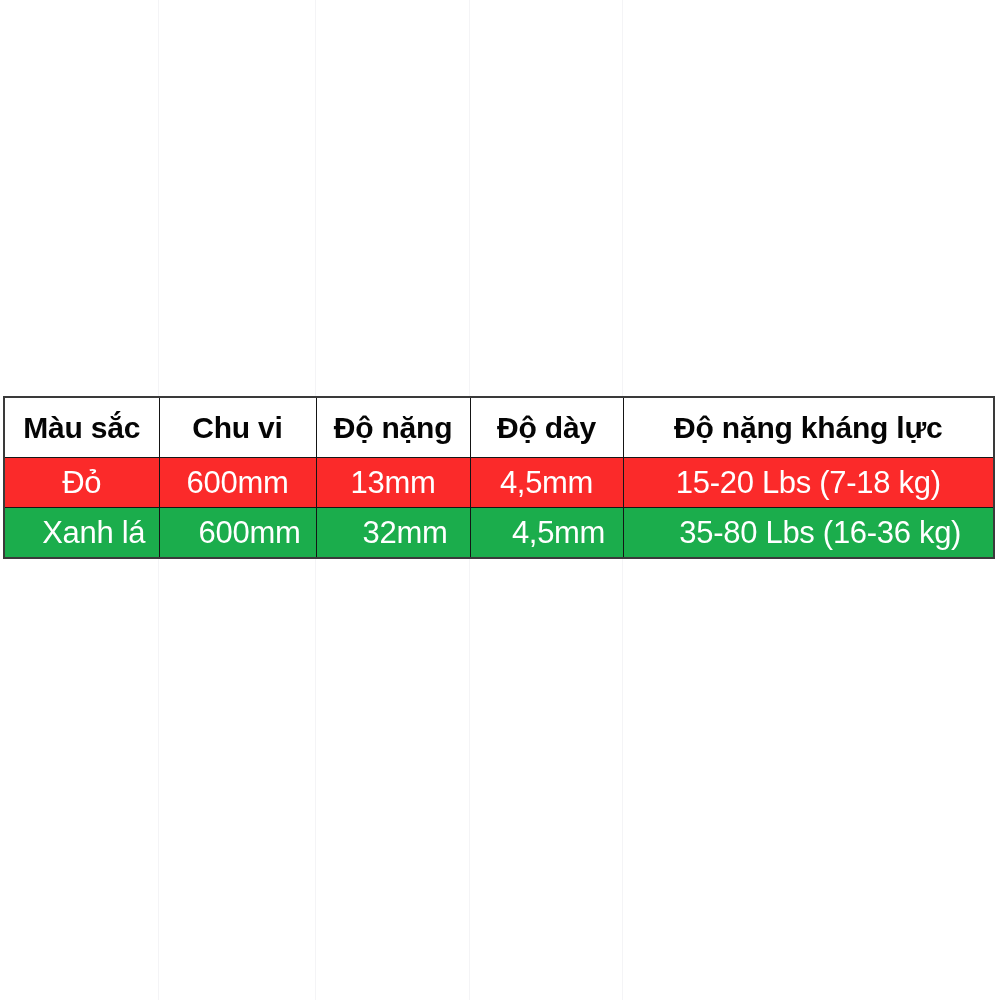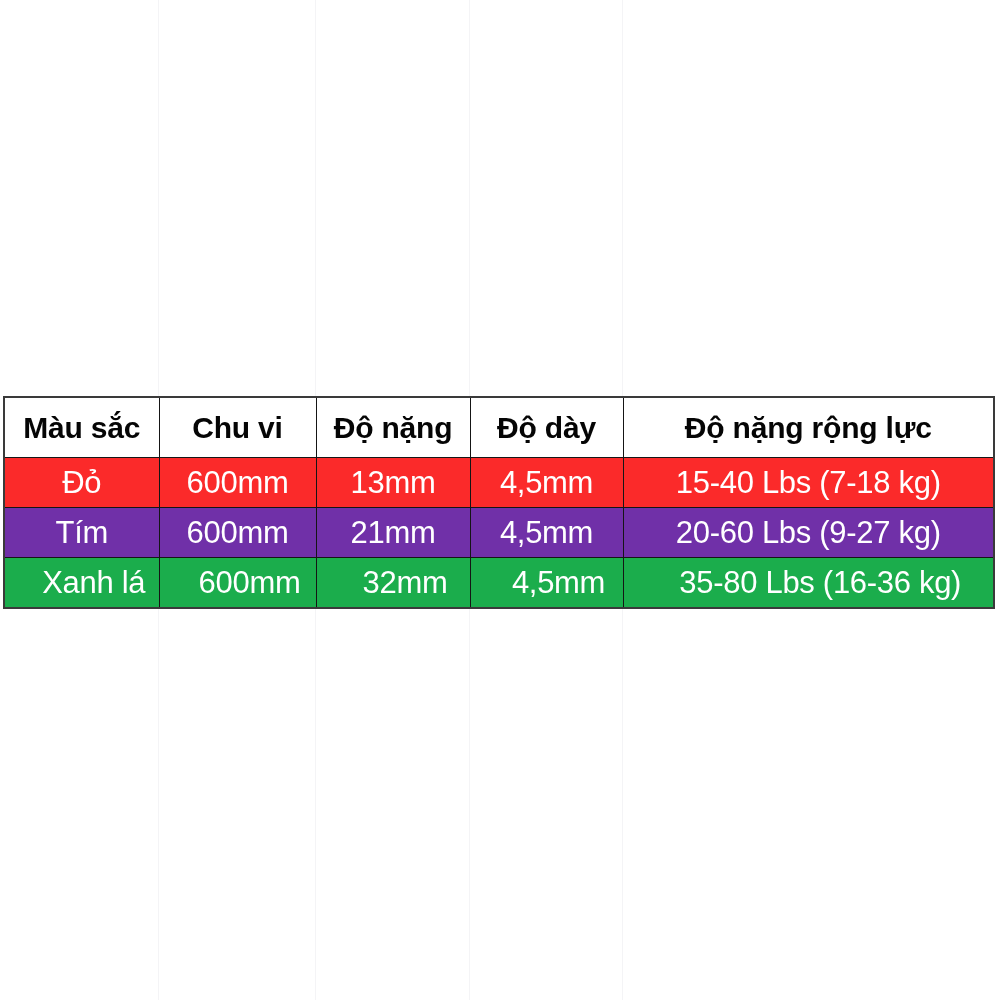--- a/index.html
+++ b/index.html
@@ -103,37 +103,30 @@
         <col class="c-width">
         <col class="c-thick">
         <col class="c-resist">
       </colgroup>
       <thead>
         <tr>
           <th>Màu sắc</th>
           <th>Chu vi</th>
           <th>Độ nặng</th>
           <th>Độ dày</th>
-          <th>Độ nặng rộng lực</th>
+          <th>Độ nặng kháng lực</th>
         </tr>
       </thead>
       <tbody>
         <tr class="row-red">
           <td>Đỏ</td>
           <td>600mm</td>
           <td>13mm</td>
           <td>4,5mm</td>
-          <td>15-40 Lbs (7-18 kg)</td>
-        </tr>
-        <tr class="row-purple">
-          <td>Tím</td>
-          <td>600mm</td>
-          <td>21mm</td>
-          <td>4,5mm</td>
-          <td>20-60 Lbs (9-27 kg)</td>
+          <td>15-20 Lbs (7-18 kg)</td>
         </tr>
         <tr class="row-green">
           <td>Xanh lá</td>
           <td>600mm</td>
           <td>32mm</td>
           <td>4,5mm</td>
           <td>35-80 Lbs (16-36 kg)</td>
         </tr>
       </tbody>
     </table>

